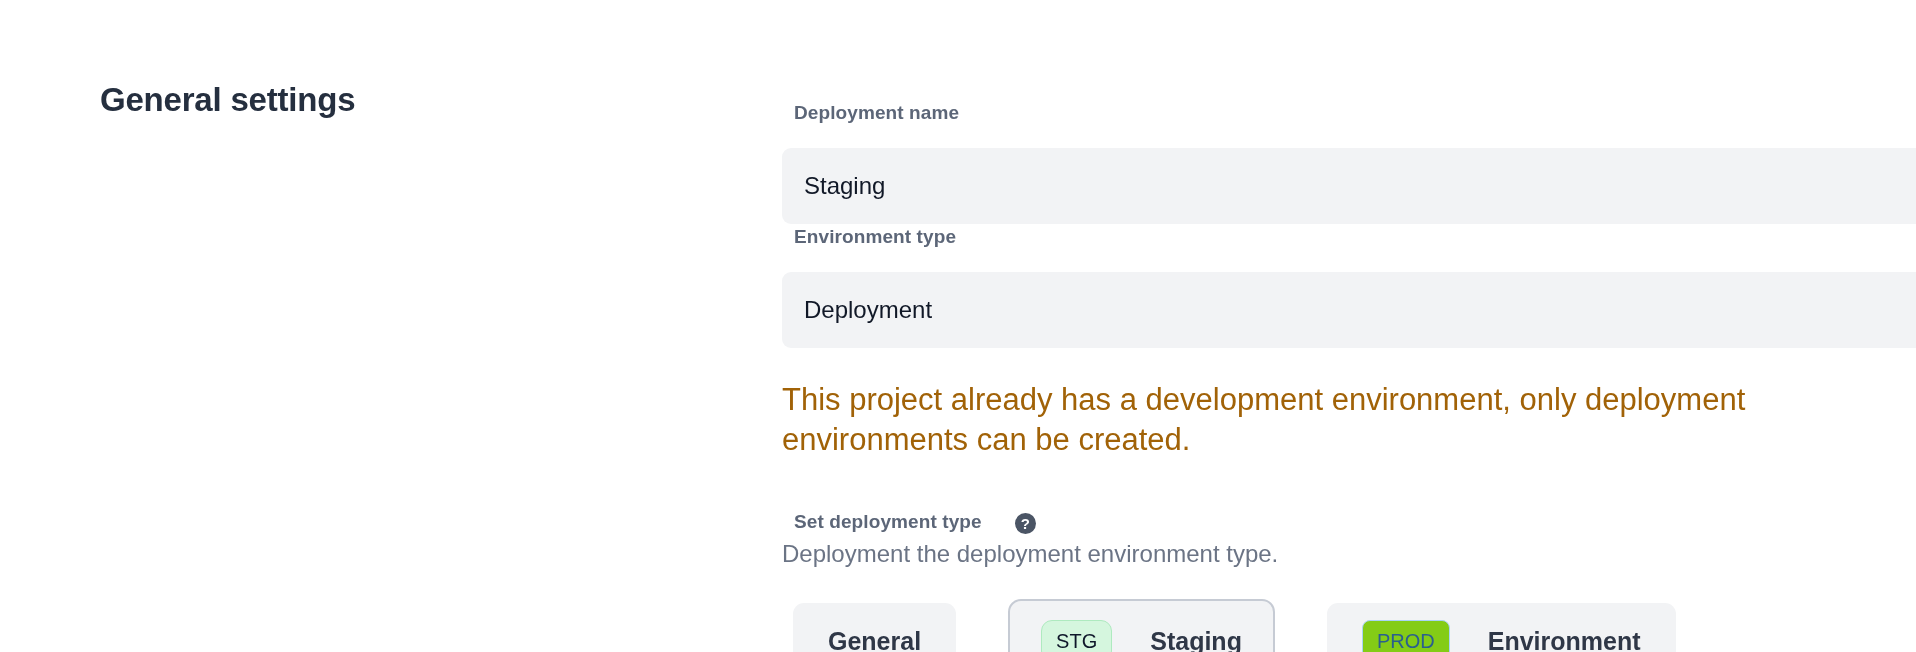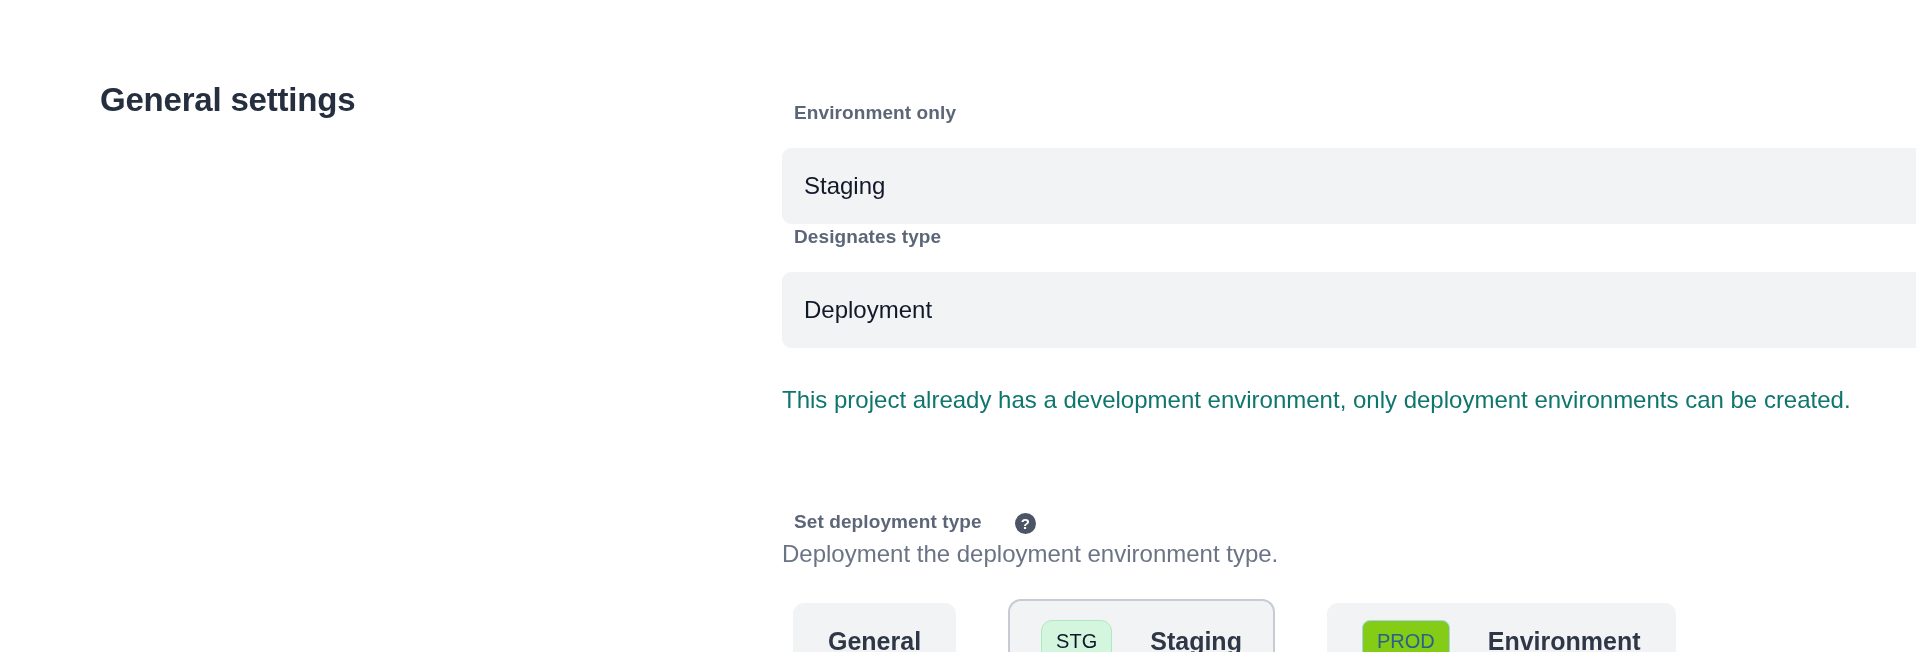--- a/index.html
+++ b/index.html
@@ -62,23 +62,23 @@
     display: flex;
     align-items: center;
     padding-left: 22px;
     font-size: 24px;
     color: #111827;
     font-family: "Liberation Sans", sans-serif;
     outline: none;
   }
 
   .helper-text {
-    font-size: 24px;
+    font-size: 31px;
     line-height: 40px;
-    color: #0f766e;
+    color: #a16207;
     max-width: 1120px;
   }
 
   .sub-text {
     font-size: 24px;
     line-height: 32px;
     color: #6b7485;
   }
 
   
@@ -156,27 +156,27 @@
 </head>
 <body>
 
 <div class="page">
 
   <h1 class="section-title">General settings</h1>
 
   <div class="form-col">
 
     <div style="position:absolute; left:0; top:41px;">
-      <span class="field-label">Environment only</span>
+      <span class="field-label">Deployment name</span>
     </div>
 
     <input class="text-input" style="position: absolute; left: 0px; top: 88px;" type="text" value="Staging">
 
     <div style="position:absolute; left:0; top:165px;">
-      <span class="field-label">Designates type</span>
+      <span class="field-label">Environment type</span>
     </div>
 
     <input class="text-input" style="position: absolute; left: 0px; top: 212px;" type="text" value="Deployment">
 
     <div class="helper-text" style="position:absolute; left:0; top:320px; width:1090px;">This project already has a development environment, only deployment environments can be created.</div>
 
     <div class="field-label-row" style="position:absolute; left:0; top:438px;align-items:flex-end;">
       <span class="field-label">Set deployment type</span>
       <span class="help-icon">?</span>
     </div>

